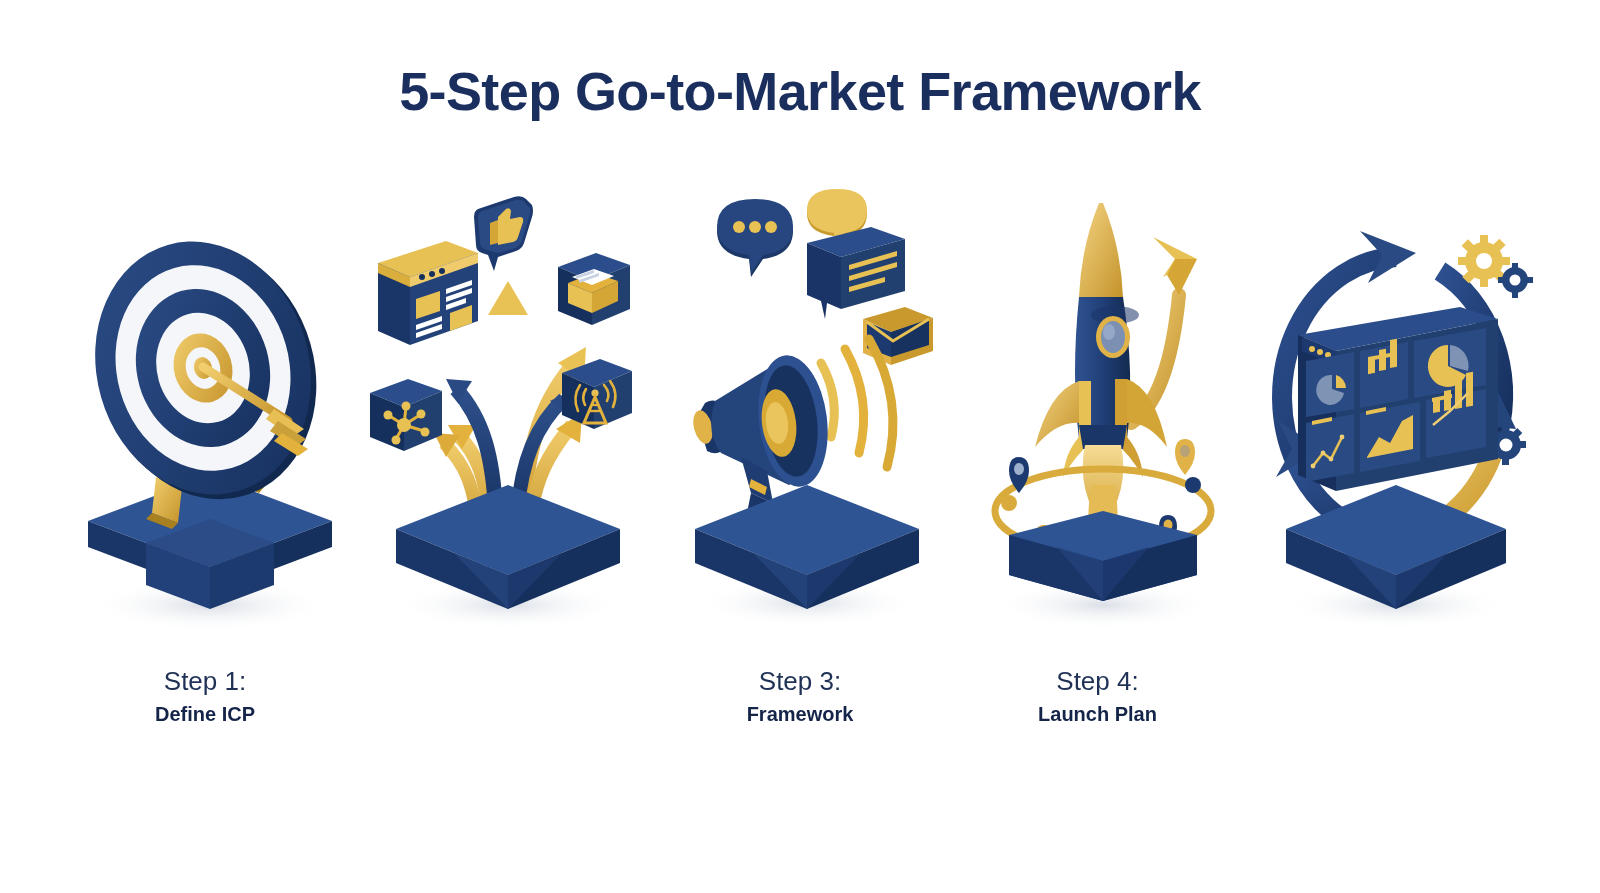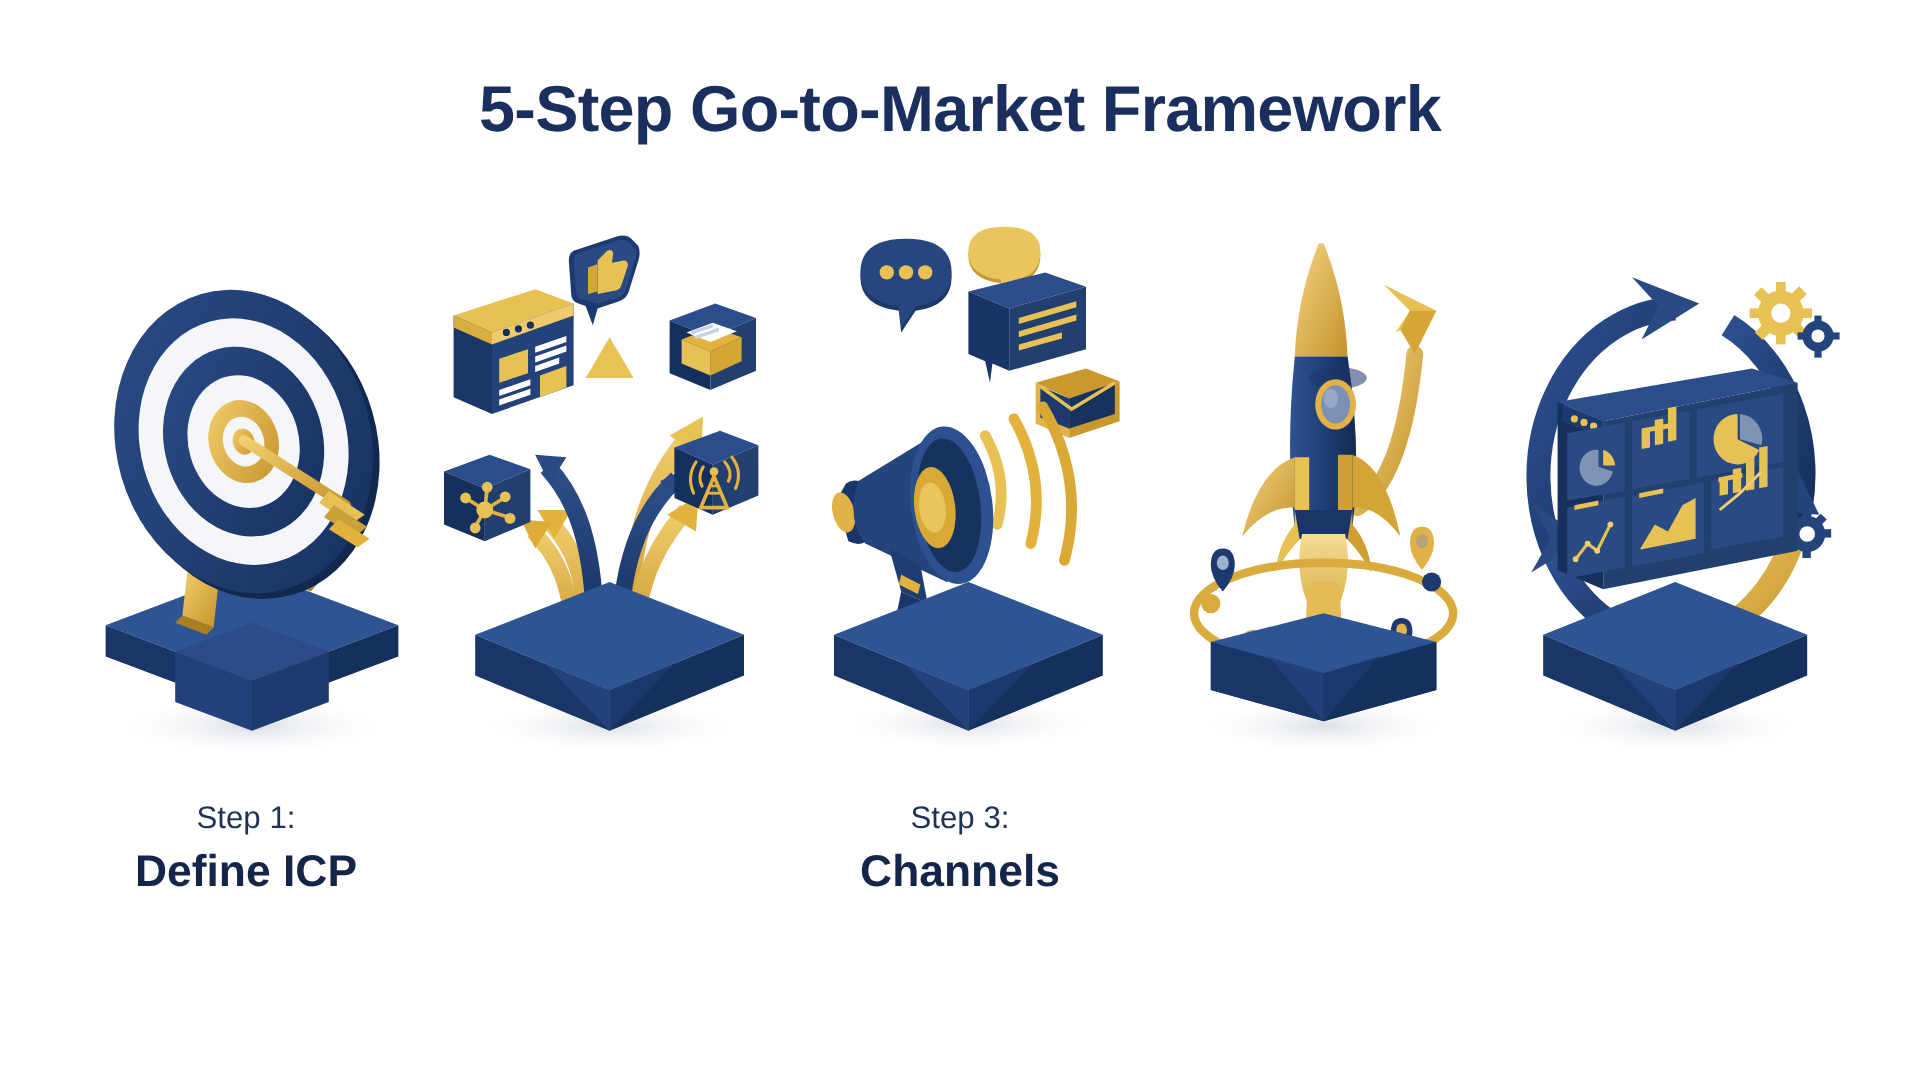--- a/index.html
+++ b/index.html
@@ -70,21 +70,21 @@
     white-space: nowrap;
   }
   .caption .step-num {
     display: block;
     font-size: 26px;
     font-weight: normal;
     color: #1f3256;
   }
   .caption .step-title {
     display: block;
-    font-size: 37px;
+    font-size: 20px;
     font-weight: bold;
     color: #15254a;
     margin-top: 4px;
   }
 </style>
 </head>
 <body>
 
 <div class="page">
 
@@ -351,21 +351,21 @@
             <polygon points="152,300 264,344 152,390 40,344" fill="#2e5494"></polygon>
             <polygon points="40,344 152,390 152,424 40,378" fill="#1a3567"></polygon>
             <polygon points="264,344 152,390 152,424 264,378" fill="#16305e"></polygon>
             <polygon points="152,390 98,368 152,424" fill="#24447c" opacity="0.85"></polygon>
             <polygon points="152,390 206,368 152,424" fill="#1d3a70" opacity="0.85"></polygon>
           </g>
         </svg>
       </div>
       <div class="caption">
         <span class="step-num">Step 3:</span>
-        <span class="step-title">Channels</span>
+        <span class="step-title">Framework</span>
       </div>
     </div>
 
     <div class="step">
       <div class="art">
         <svg viewBox="0 0 290 470" xmlns="http://www.w3.org/2000/svg">
           <defs>
             <linearGradient id="s4body" x1="0" y1="0" x2="1" y2="0">
               <stop offset="0%" stop-color="#2f5391"></stop>
                 <stop offset="55%" stop-color="#1f3d74"></stop>
@@ -446,20 +446,24 @@
 
           <g>
             <polygon points="150,326 244,350 244,390 150,416 56,390 56,350" fill="#2e5494"></polygon>
             <polygon points="56,350 150,376 150,416 56,390" fill="#1a3567"></polygon>
             <polygon points="244,350 150,376 150,416 244,390" fill="#16305e"></polygon>
             <polygon points="150,376 104,362 150,416" fill="#24447c" opacity="0.8"></polygon>
             <polygon points="150,376 196,362 150,416" fill="#1d3a70" opacity="0.8"></polygon>
           </g>
         </svg>
       </div>
+      <div class="caption">
+        <span class="step-num">Step 4:</span>
+        <span class="step-title">Launch Plan</span>
+      </div>
     </div>
 
     <div class="step">
       <div class="art">
         <svg viewBox="0 0 290 470" xmlns="http://www.w3.org/2000/svg">
           <defs>
             <linearGradient id="s5navy" x1="0" y1="0" x2="1" y2="1">
               <stop offset="0%" stop-color="#2d5090"></stop>
                 <stop offset="100%" stop-color="#16305e"></stop>
             </linearGradient>

